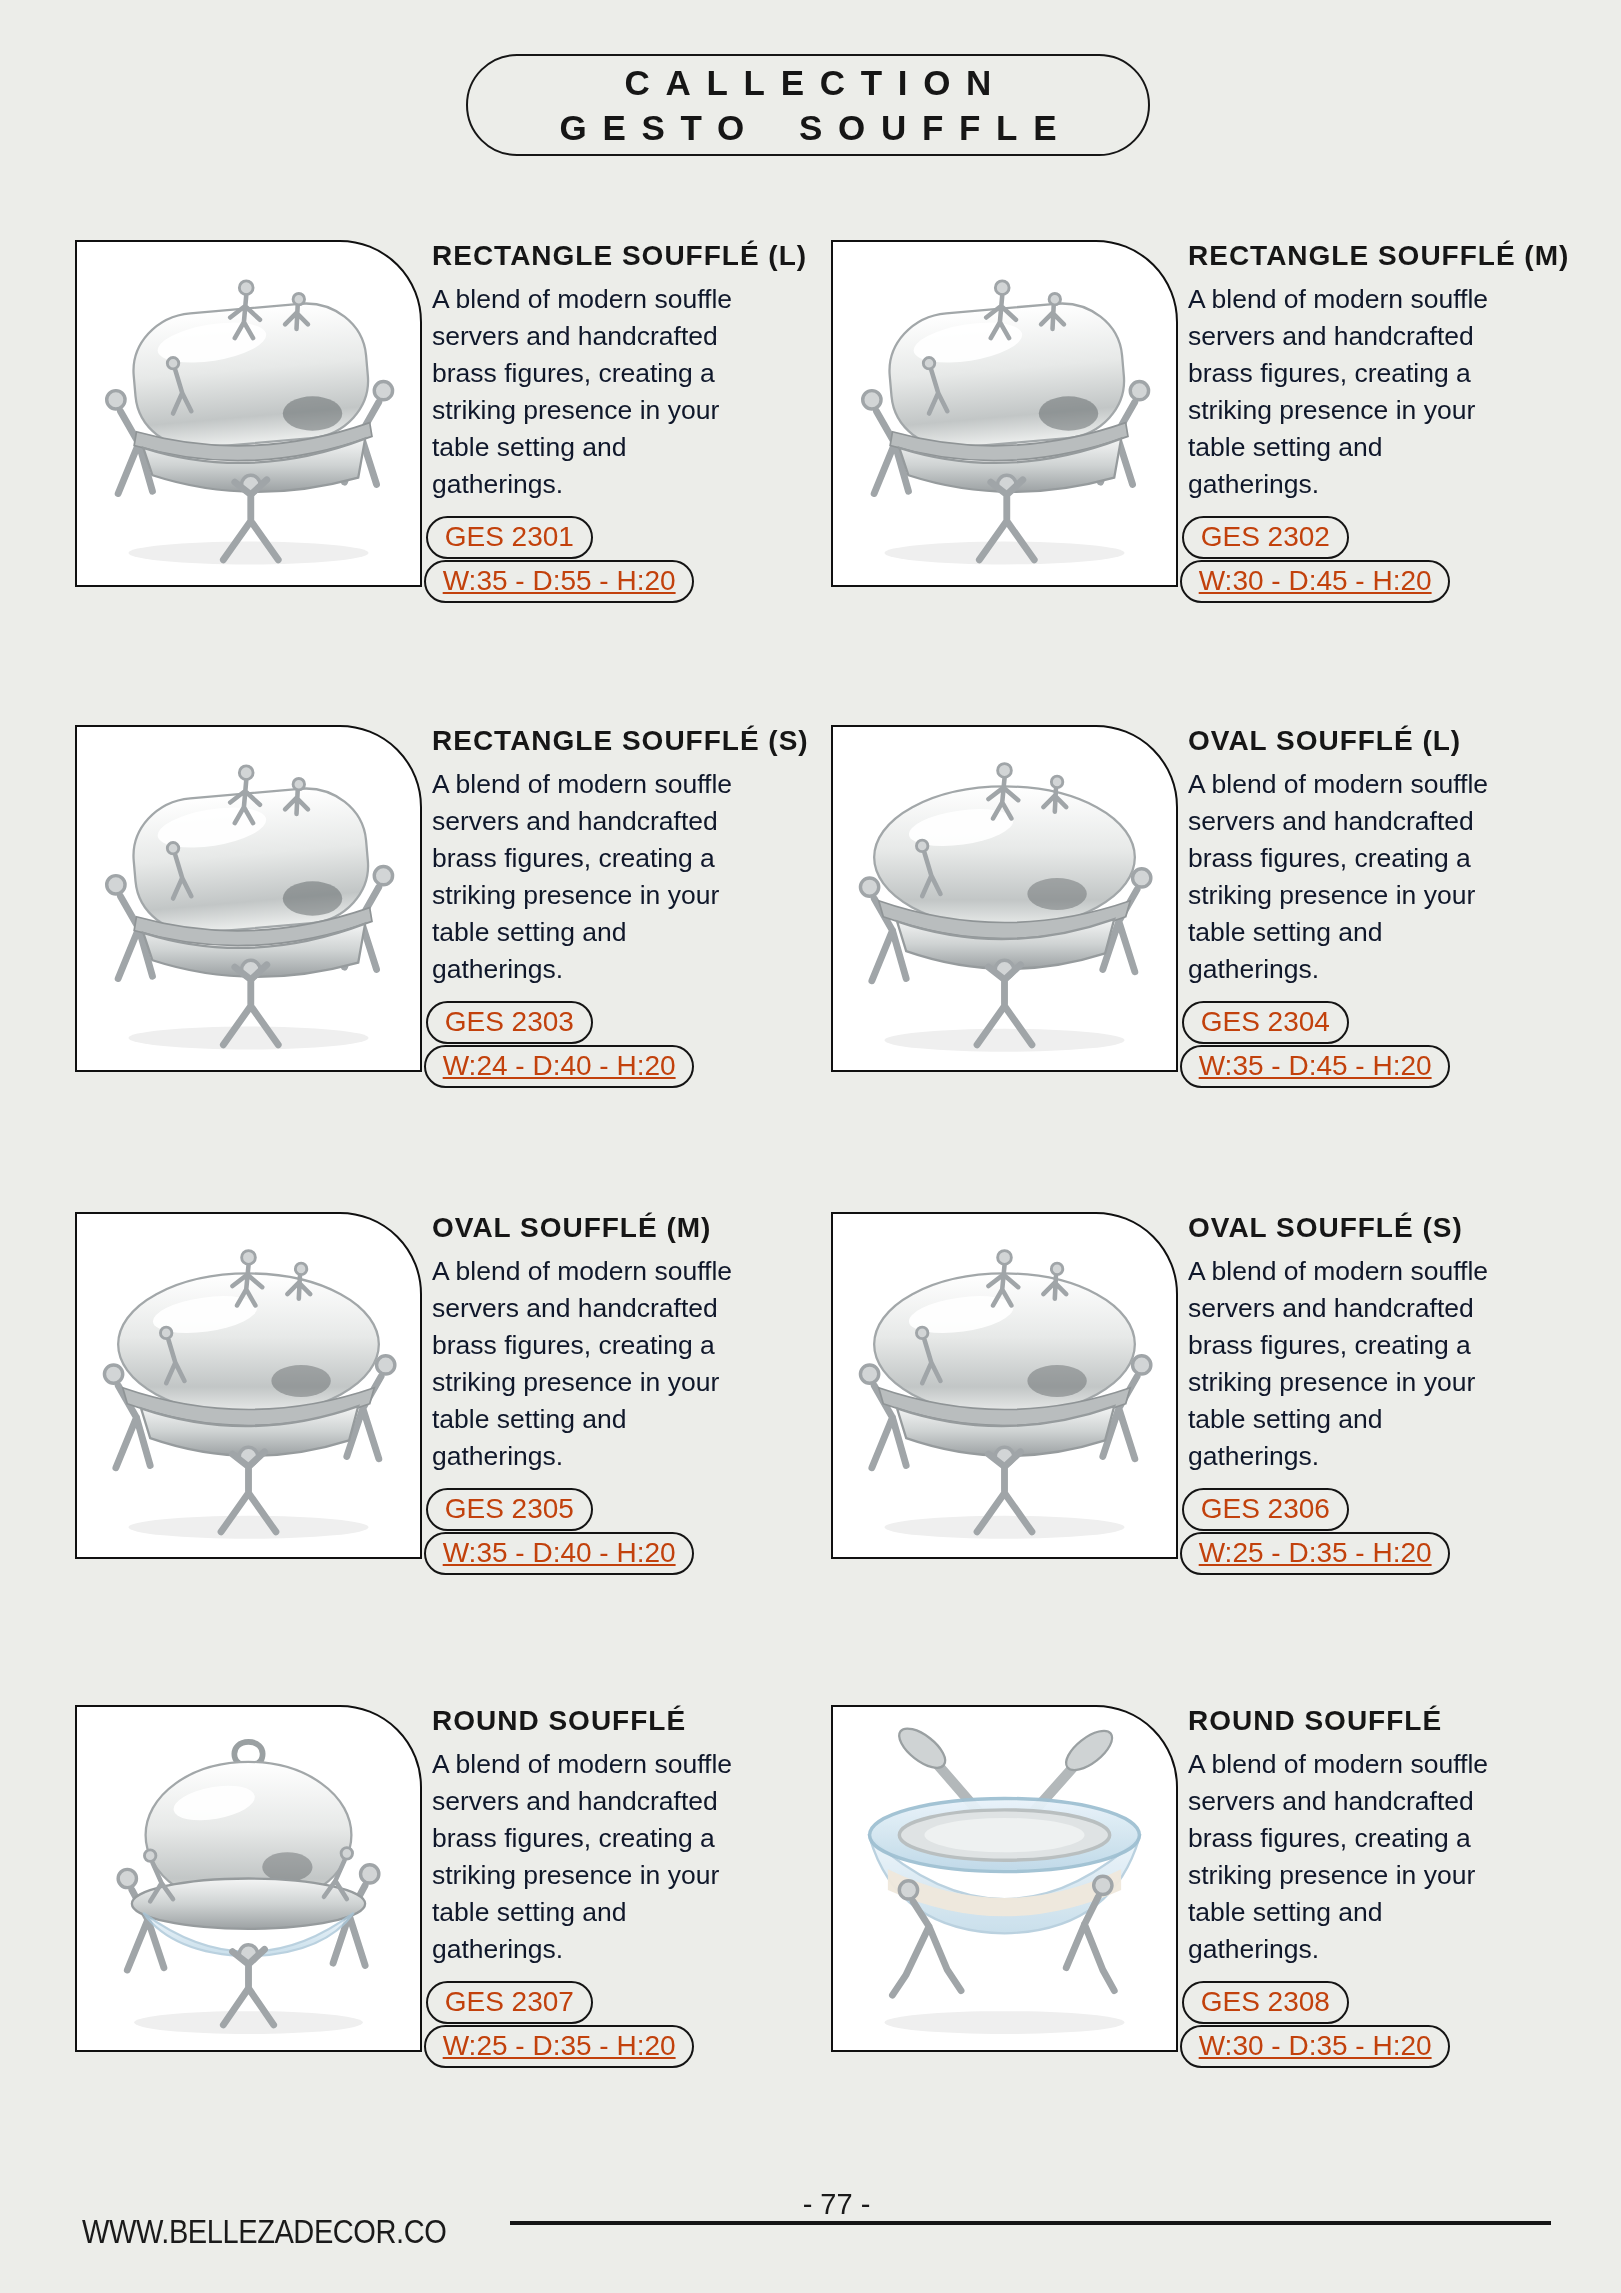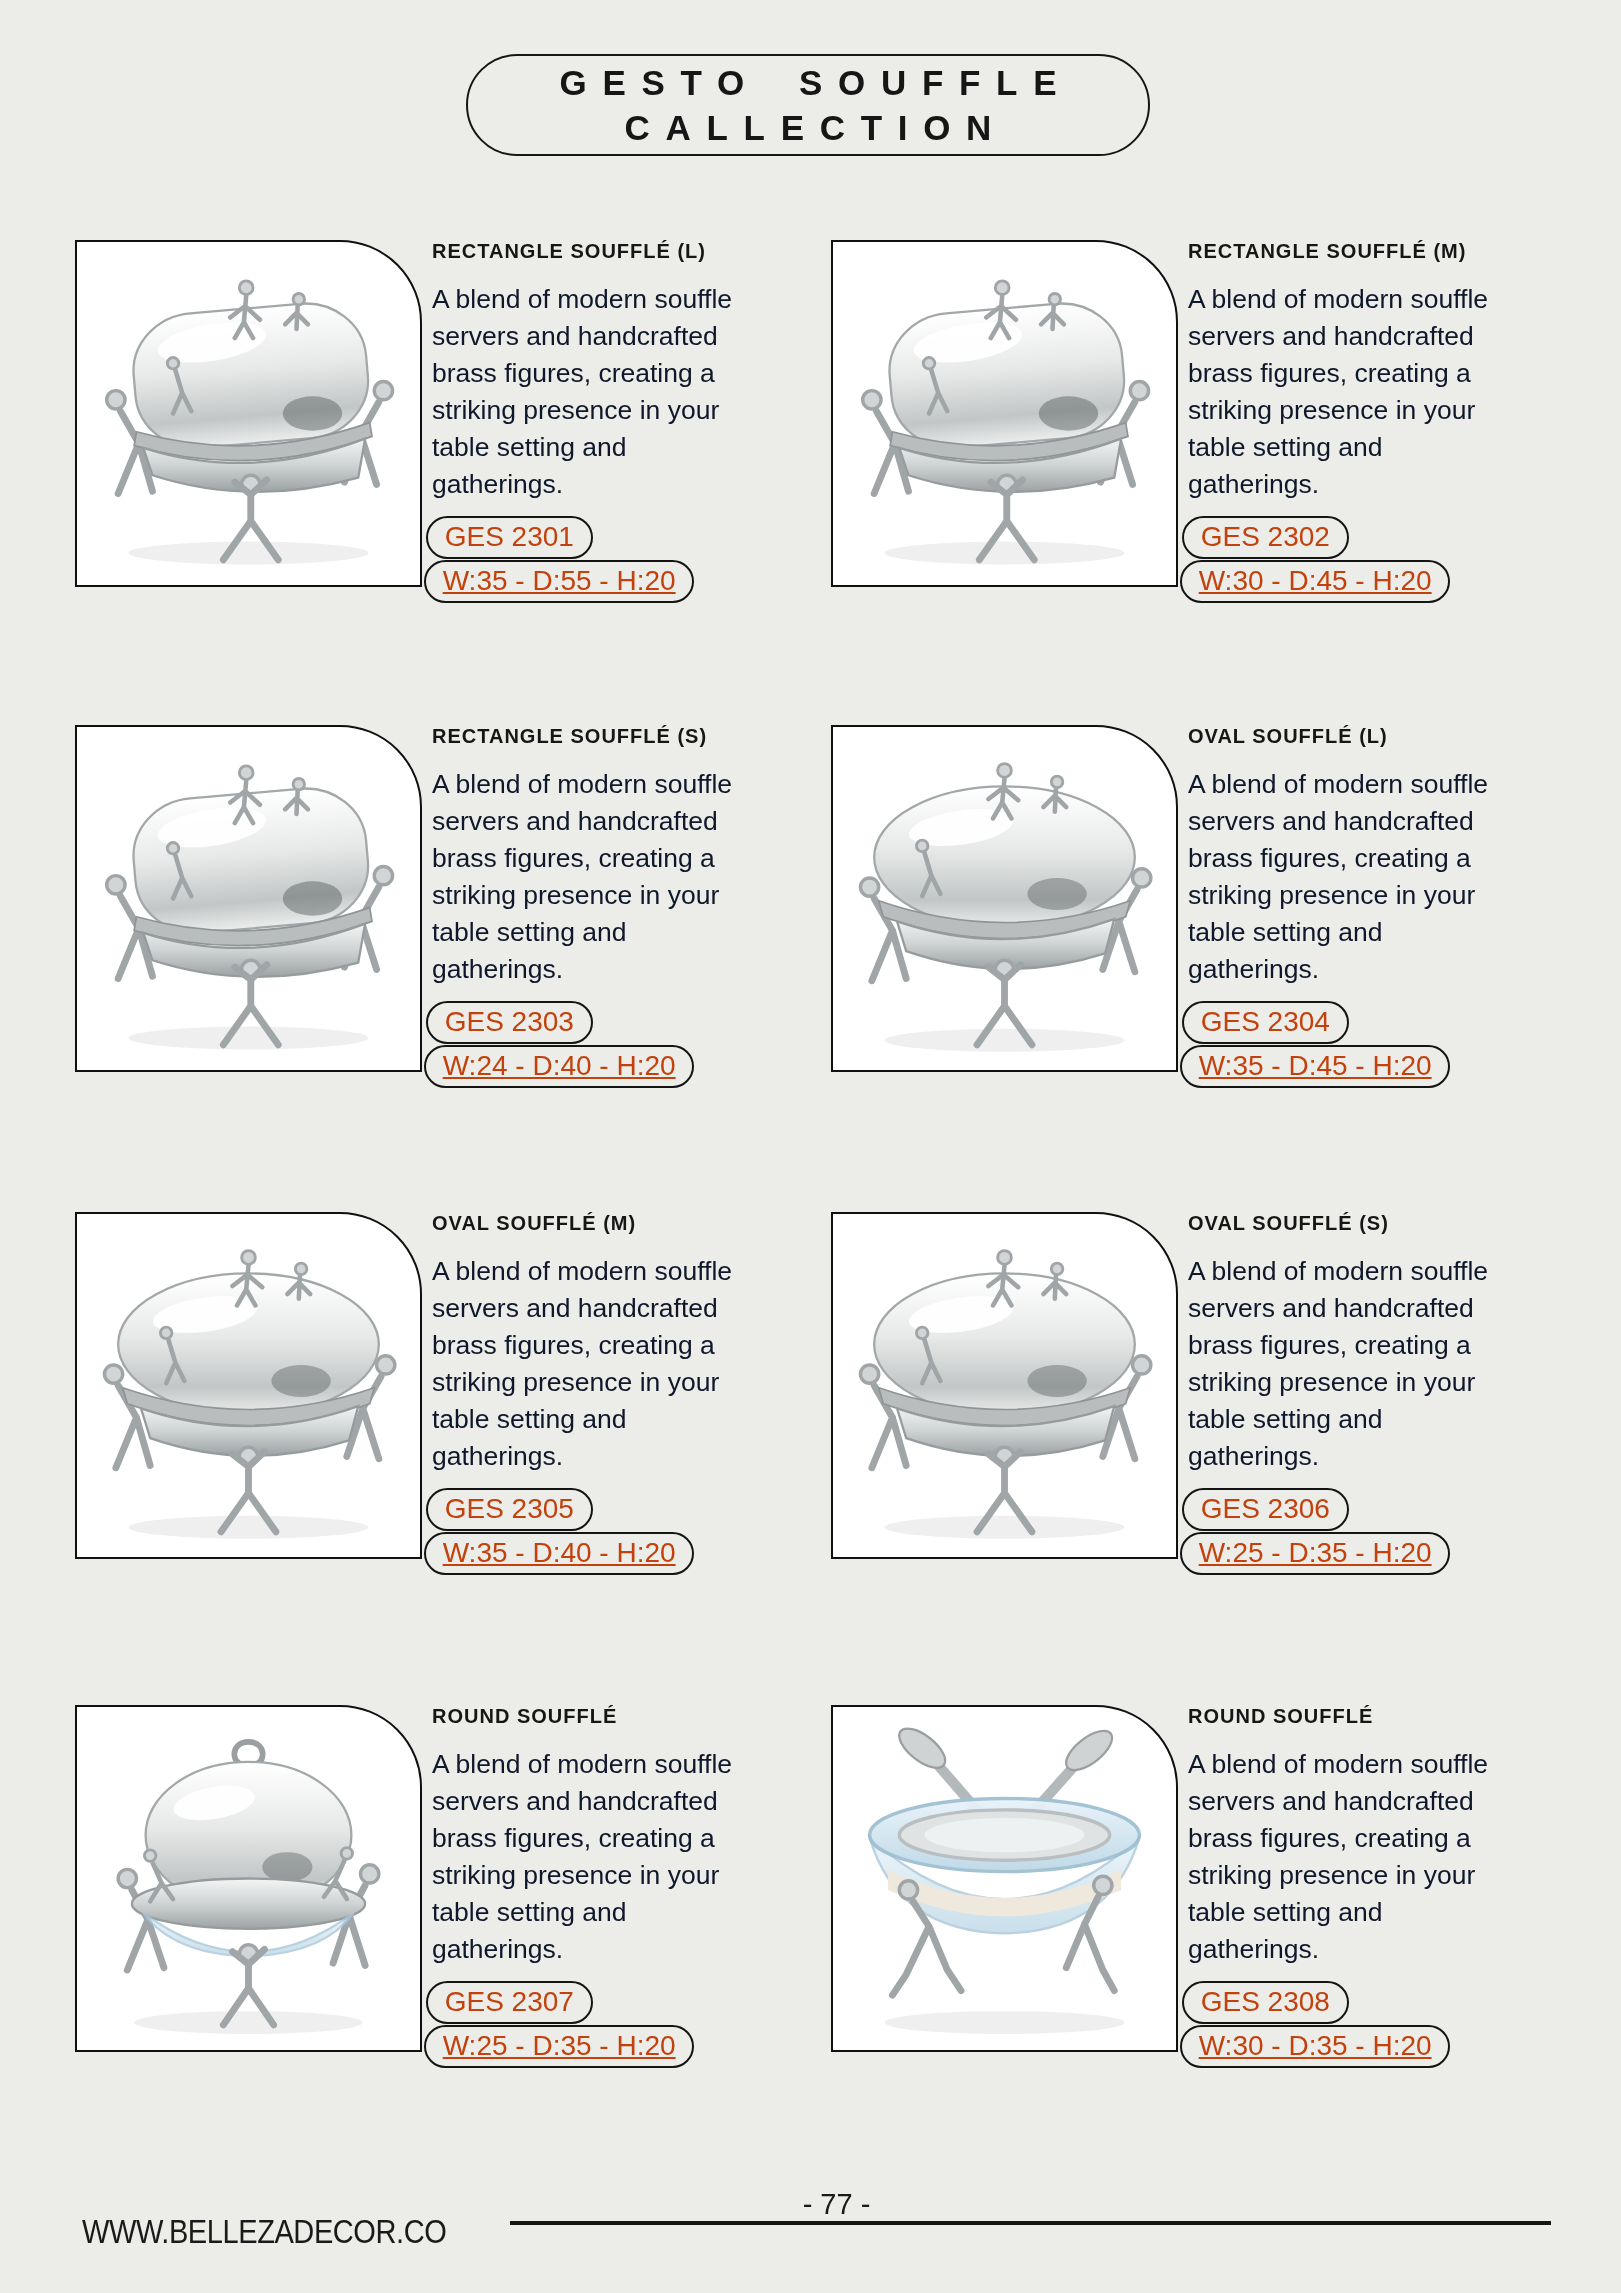--- a/index.html
+++ b/index.html
@@ -24,21 +24,21 @@
   .card{position:absolute;width:730px;height:392px;}
   .photo-frame{
     position:absolute;left:0;top:0;width:343px;height:343px;
     background:#ffffff;border:2.9px solid #101010;
     border-top-right-radius:82px;
     overflow:hidden;
   }
   .photo-frame svg{width:100%;height:100%;display:block;}
   .p-title{
     position:absolute;left:357px;top:0;width:372px;
-    font-size:20px;font-weight:700;letter-spacing:1px;white-space:nowrap;
+    font-size:28px;font-weight:700;letter-spacing:1px;white-space:nowrap;
   }
   .p-desc{
     position:absolute;left:357px;top:41px;width:372px;
     font-size:26.5px;line-height:37px;white-space:pre-line;color:#0f172a;
   }
   .badge{
     position:absolute;display:inline-block;
     border:2.9px solid #141414;border-radius:39px;
     padding:2px 16.7px 3.9px 16.7px;font-size:28px;line-height:33px;
     white-space:nowrap;background:transparent;color:#c2410c;
@@ -184,22 +184,22 @@
         <circle cx="66" cy="160" r="8"></circle>
         <path d="M70 170 L84 192 M84 192 L64 234 M84 192 L100 230 M64 234 L52 252 M100 230 L112 248"></path>
         <circle cx="236" cy="156" r="8"></circle>
         <path d="M232 166 L220 190 M220 190 L236 230 M220 190 L204 228 M236 230 L246 248"></path>
       </g>
     </symbol>
   </defs>
 </svg>
 
 <div class="title-pill">
+  <div class="line">CALLECTION</div>
   <div class="line">GESTO SOUFFLE</div>
-  <div class="line">CALLECTION</div>
 </div>
 
 <div class="card" style="left:75px;top:240px;">
   <div class="photo-frame">
     <svg viewBox="0 0 300 300">
         <use href="#sym-rect"></use>
       </svg>
   </div>
   <div class="p-title">RECTANGLE SOUFFLÉ (L)</div>
   <div class="p-desc">A blend of modern souffle

